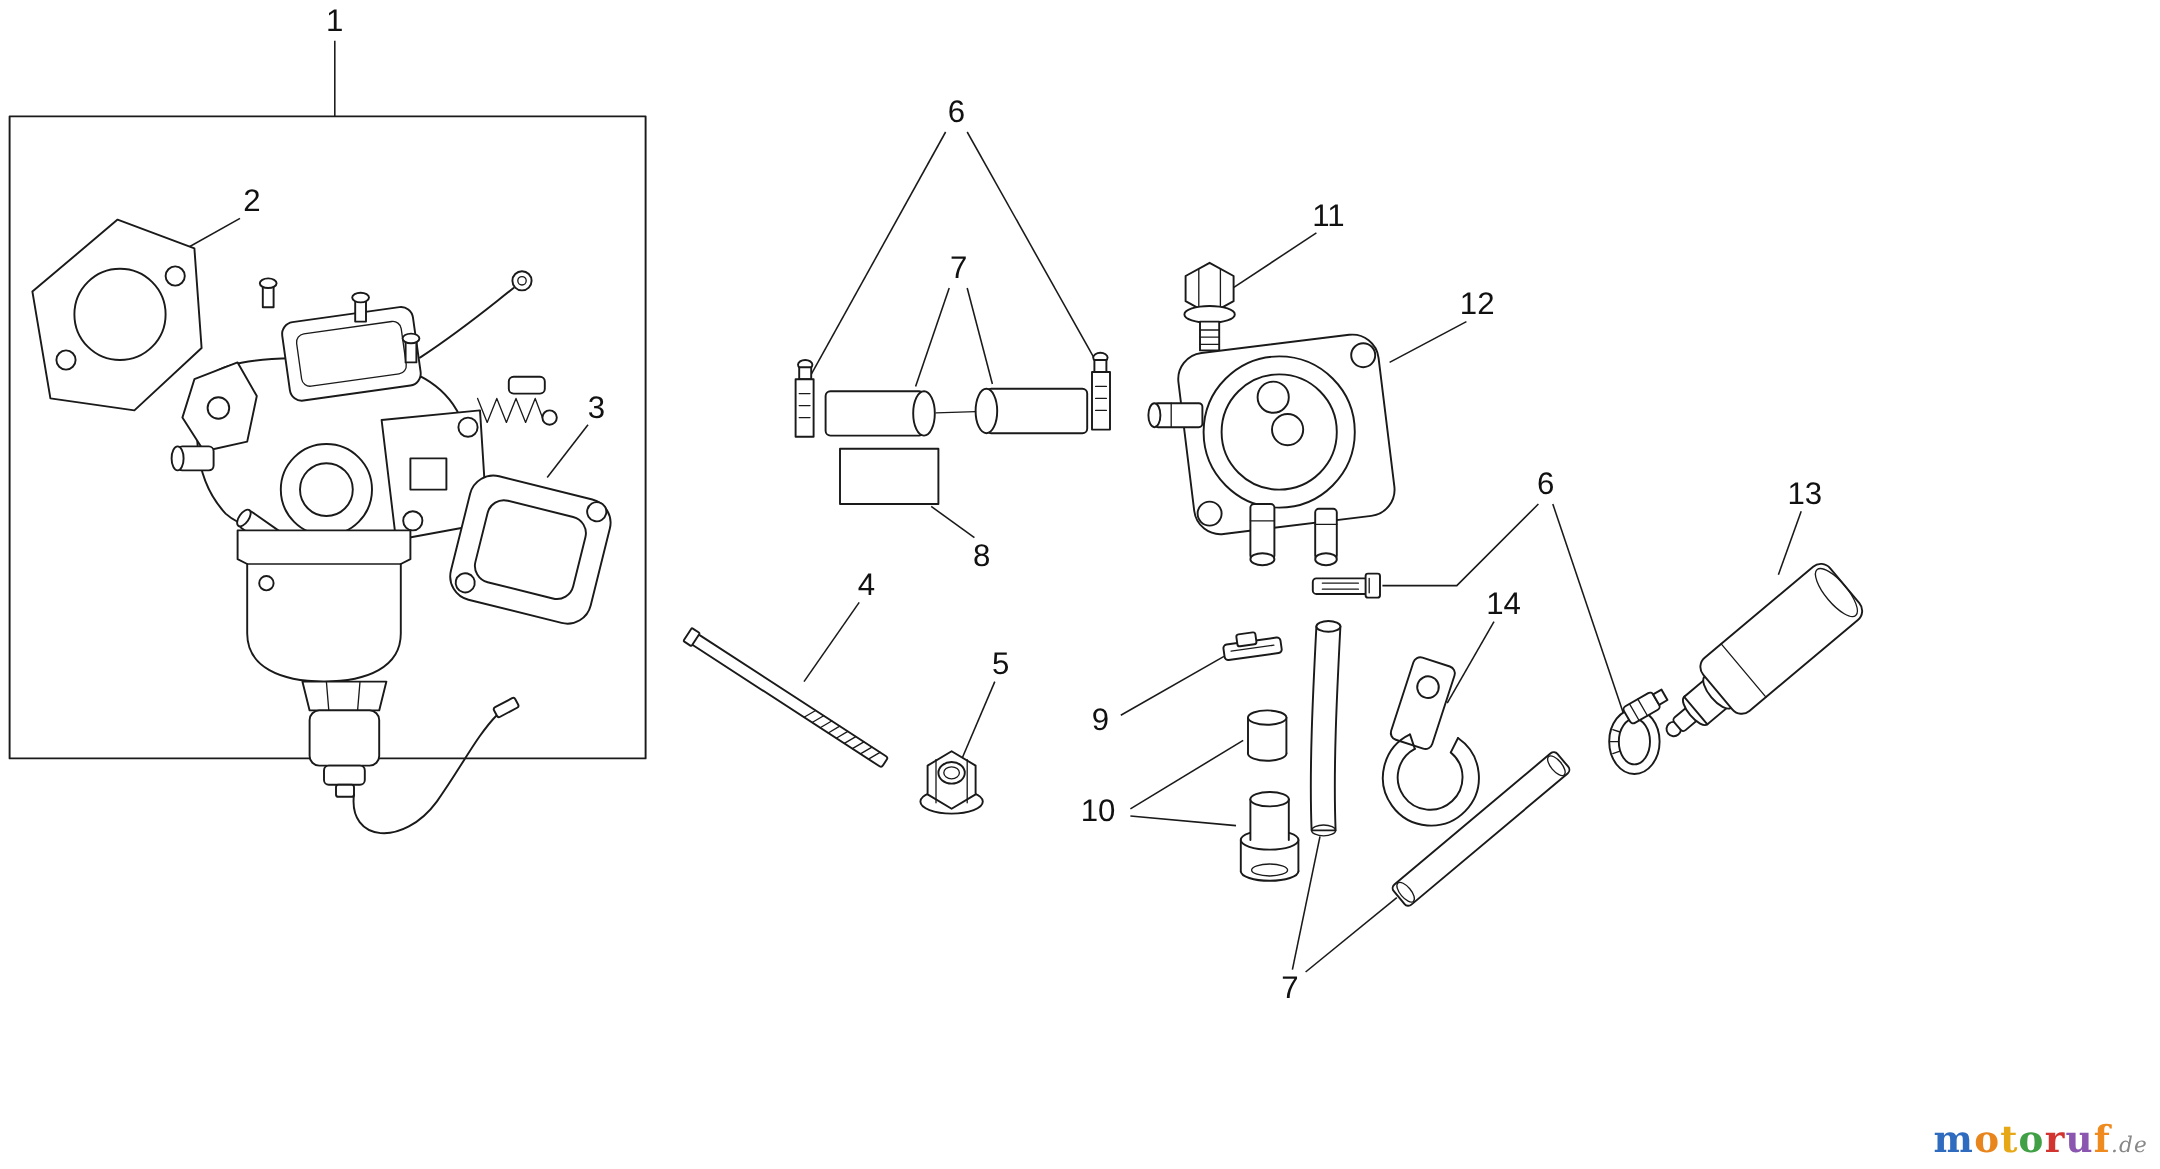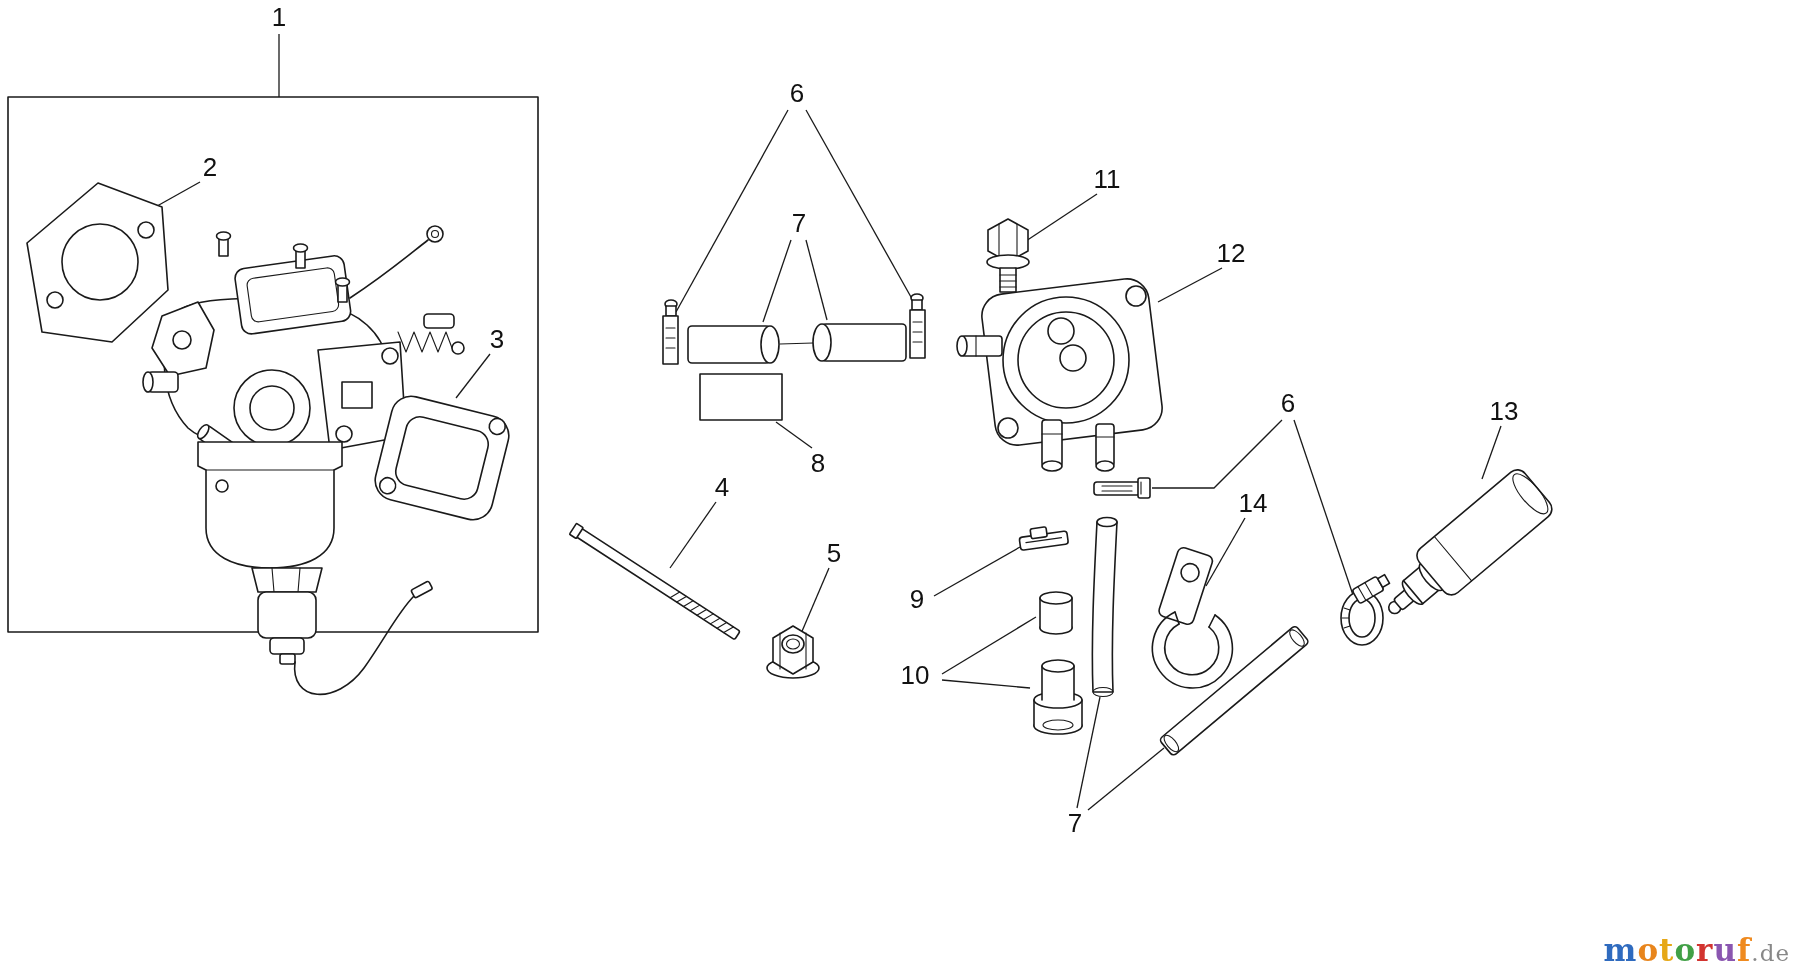--- a/index.html
+++ b/index.html
@@ -6,21 +6,21 @@
   #stage{position:relative;width:1800px;height:974px;background:#fff;overflow:hidden;
          font-family:"Liberation Sans",sans-serif;}
   #diagram-svg{position:absolute;left:0;top:0;width:1800px;height:974px;}
   .ln{fill:none;stroke:#1a1a1a;stroke-width:1.6;stroke-linecap:round;stroke-linejoin:round;}
   .fw{fill:#ffffff;stroke:#1a1a1a;stroke-width:1.6;stroke-linejoin:round;}
   .thin{stroke-width:1.1;}
   .leader{fill:none;stroke:#1a1a1a;stroke-width:1.3;}
   .callout{font-family:"Liberation Sans",sans-serif;font-size:26px;fill:#111;text-anchor:middle;}
   #watermark{position:absolute;right:10px;bottom:6px;font-family:"DejaVu Serif",serif;
              font-weight:bold;font-size:31px;letter-spacing:1px;cursor:pointer;}
-  #watermark .suffix{font-size:23px;font-weight:normal;}
+  #watermark .suffix{font-size:18px;font-weight:normal;font-style:italic;}
 </style>
 </head>
 <body>
 
 <div id="stage">
 <svg id="diagram-svg" viewBox="0 0 1800 974">
 
   <g>
     <rect class="ln" x="8" y="97" width="530" height="535" stroke-width="2"></rect>
   </g>

